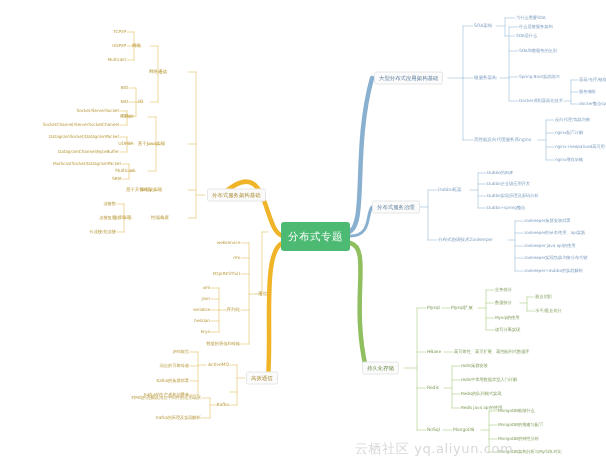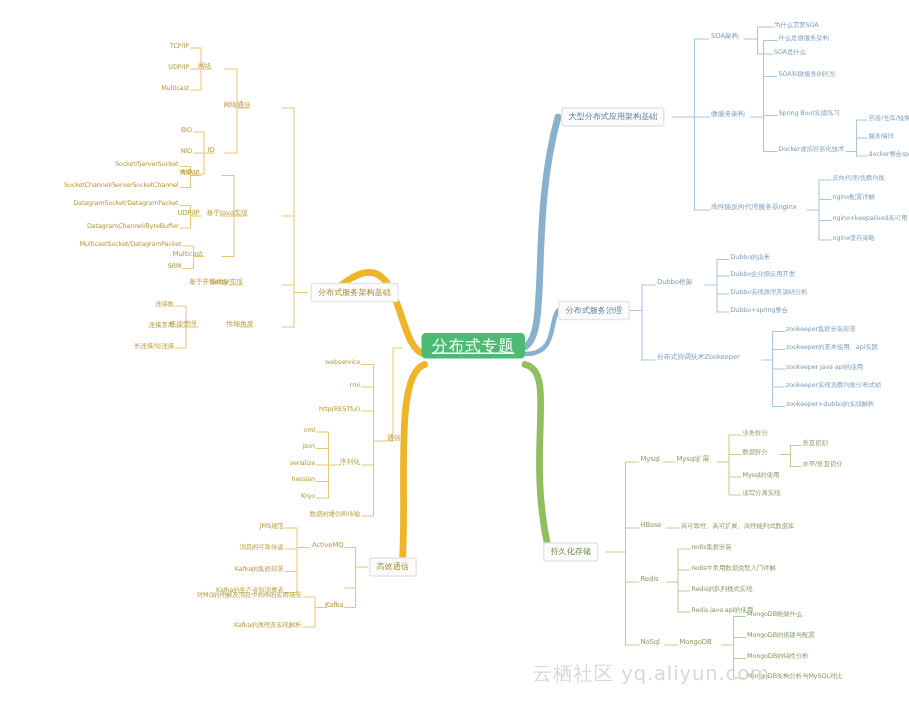--- a/index.html
+++ b/index.html
@@ -11,24 +11,24 @@
   .node.blue{color:#7f9fc0;}
   .node.green{color:#84a060;}
   .node.gold{color:#b99a3e;}
   .node.l2{font-size:4.6px;}
   .l1{position:absolute;transform:translateY(-50%);white-space:nowrap;
       font-size:5.4px;color:#555;background:#fbfbfb;border:0.5px solid #e6e6e6;
       border-radius:2px;padding:2px 4px;}
   .l1.blue{color:#5d7f9e;}
   .l1.green{color:#6f8d4c;}
   .l1.gold{color:#a98c34;}
-  #center{position:absolute;left:281px;top:222px;width:69px;height:17px;
+  #center{position:absolute;left:281px;top:222px;width:69px;height:29px;
           background:#4cba72;border-radius:3px;color:#fff;
           display:flex;align-items:center;justify-content:center;
-          font-size:10.5px;letter-spacing:0.5px;text-decoration:underline;}
+          font-size:10.5px;letter-spacing:0.5px;}
   #watermark{position:absolute;left:355px;top:440px;font-size:13px;color:#d8d8d8;
              letter-spacing:0.6px;}
 </style>
 </head>
 <body>
 
 <div id="stage">
 
   <svg id="wires" viewBox="0 0 606 471">
     <g fill="none" stroke-linecap="round">

